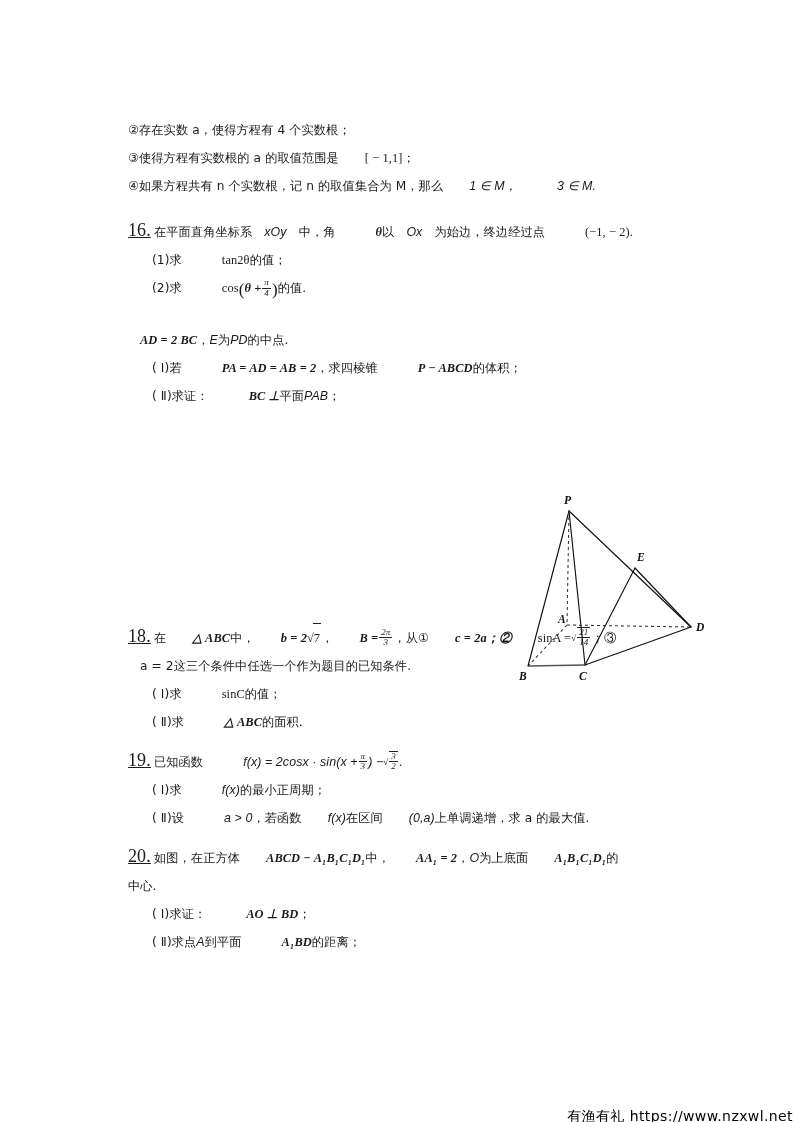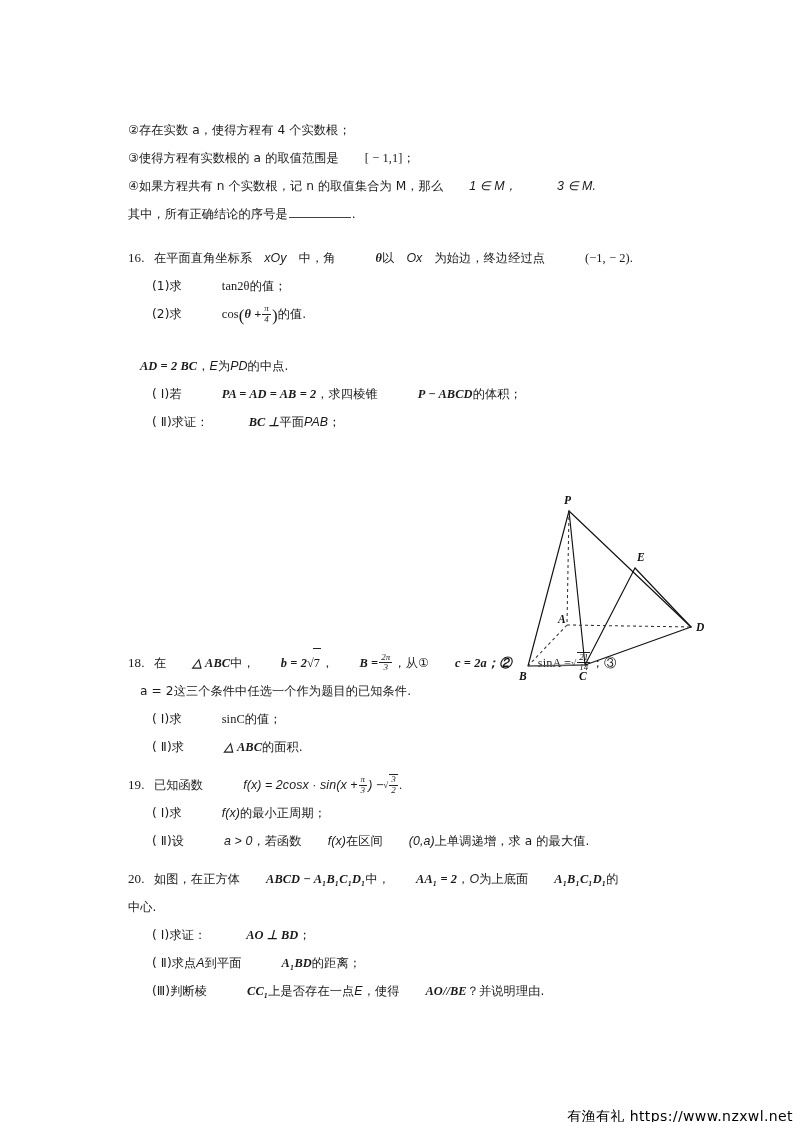--- a/index.html
+++ b/index.html
@@ -37,21 +37,22 @@
     line-height: 28px;
     white-space: nowrap;
     letter-spacing: .1px;
   }
   .indent1 { padding-left: 24px; }
   .indent2 { padding-left: 12px; }
 
   .num {
     display: inline-block;
     width: 26px;
-    font-size: 13px;
+    font-size: 18px;
+    text-decoration: underline;
   }
   .cn { font-family: "DejaVu Sans", sans-serif; font-size: 12.2px; }
   .it {
     font-style: italic;
     font-family: Liberation Sans, sans-serif;
   }
   .bi {
     font-style: italic;
     font-weight: bold;
     font-family: "Liberation Serif", serif;
@@ -134,23 +135,20 @@
   <div class="content">
 
     <div class="block">
       <div class="line cn">②存在实数 a，使得方程有 4 个实数根；</div>
       <div class="line">
         <span class="cn">③使得方程有实数根的 a 的取值范围是</span><span class="gap"></span><span>[ − 1,1]；</span>
       </div>
       <div class="line">
         <span class="cn">④如果方程共有 n 个实数根，记 n 的取值集合为 M，那么</span><span class="gap"></span><span class="it">1 ∈ M，</span><span class="gap-l"></span><span class="it">3 ∈ M.</span>
       </div>
-      <div class="line">
-        <span class="cn">其中，所有正确结论的序号是</span><span class="blank"></span><span class="cn">.</span>
-      </div>
     </div>
 
     <div class="sp-16"></div>
 
     <div class="block">
       <div class="line">
         <span class="num">16.</span><span class="cn">在平面直角坐标系</span><span class="gap-s"></span><span class="it">xOy</span><span class="gap-s"></span><span class="cn">中，角</span><span class="gap-l"></span><span class="bi">θ</span><span class="cn">以</span><span class="gap-s"></span><span class="it">Ox</span><span class="gap-s"></span><span class="cn">为始边，终边经过点</span><span class="gap-l"></span><span>(−1, − 2).</span>
       </div>
       <div class="line indent1">
         <span class="cn">(1)求</span><span class="gap-l"></span><span>tan2θ</span><span class="cn">的值；</span>
@@ -212,23 +210,20 @@
         <span class="num">20.</span><span class="cn">如图，在正方体</span><span class="gap"></span><span class="bi">ABCD − A₁B₁C₁D₁</span><span class="cn">中，</span><span class="gap"></span><span class="bi">AA₁ = 2</span><span class="cn">，</span><span class="it">O</span><span class="cn">为上底面</span><span class="gap"></span><span class="bi">A₁B₁C₁D₁</span><span class="cn">的</span>
       </div>
       <div class="line">
         <span class="cn">中心.</span>
       </div>
       <div class="line indent1">
         <span class="cn">( Ⅰ)求证：</span><span class="gap-l"></span><span class="bi">AO ⊥ BD</span><span class="cn">；</span>
       </div>
       <div class="line indent1">
         <span class="cn">( Ⅱ)求点</span><span class="it">A</span><span class="cn">到平面</span><span class="gap-l"></span><span class="bi">A₁BD</span><span class="cn">的距离；</span>
-      </div>
-      <div class="line indent1">
-        <span class="cn">(Ⅲ)判断棱</span><span class="gap-l"></span><span class="bi">CC₁</span><span class="cn">上是否存在一点</span><span class="it">E</span><span class="cn">，使得</span><span class="gap"></span><span class="bi">AO//BE</span><span class="cn">？并说明理由.</span>
       </div>
     </div>
 
   </div>
 
   <div class="figure-wrap">
     <svg width="215" height="200" viewBox="0 0 215 200">
       <g stroke="#111" fill="none" stroke-width="1.15" stroke-linecap="round">
         <line x1="64" y1="22" x2="23" y2="177"></line>
         <line x1="64" y1="22" x2="80" y2="176"></line>

